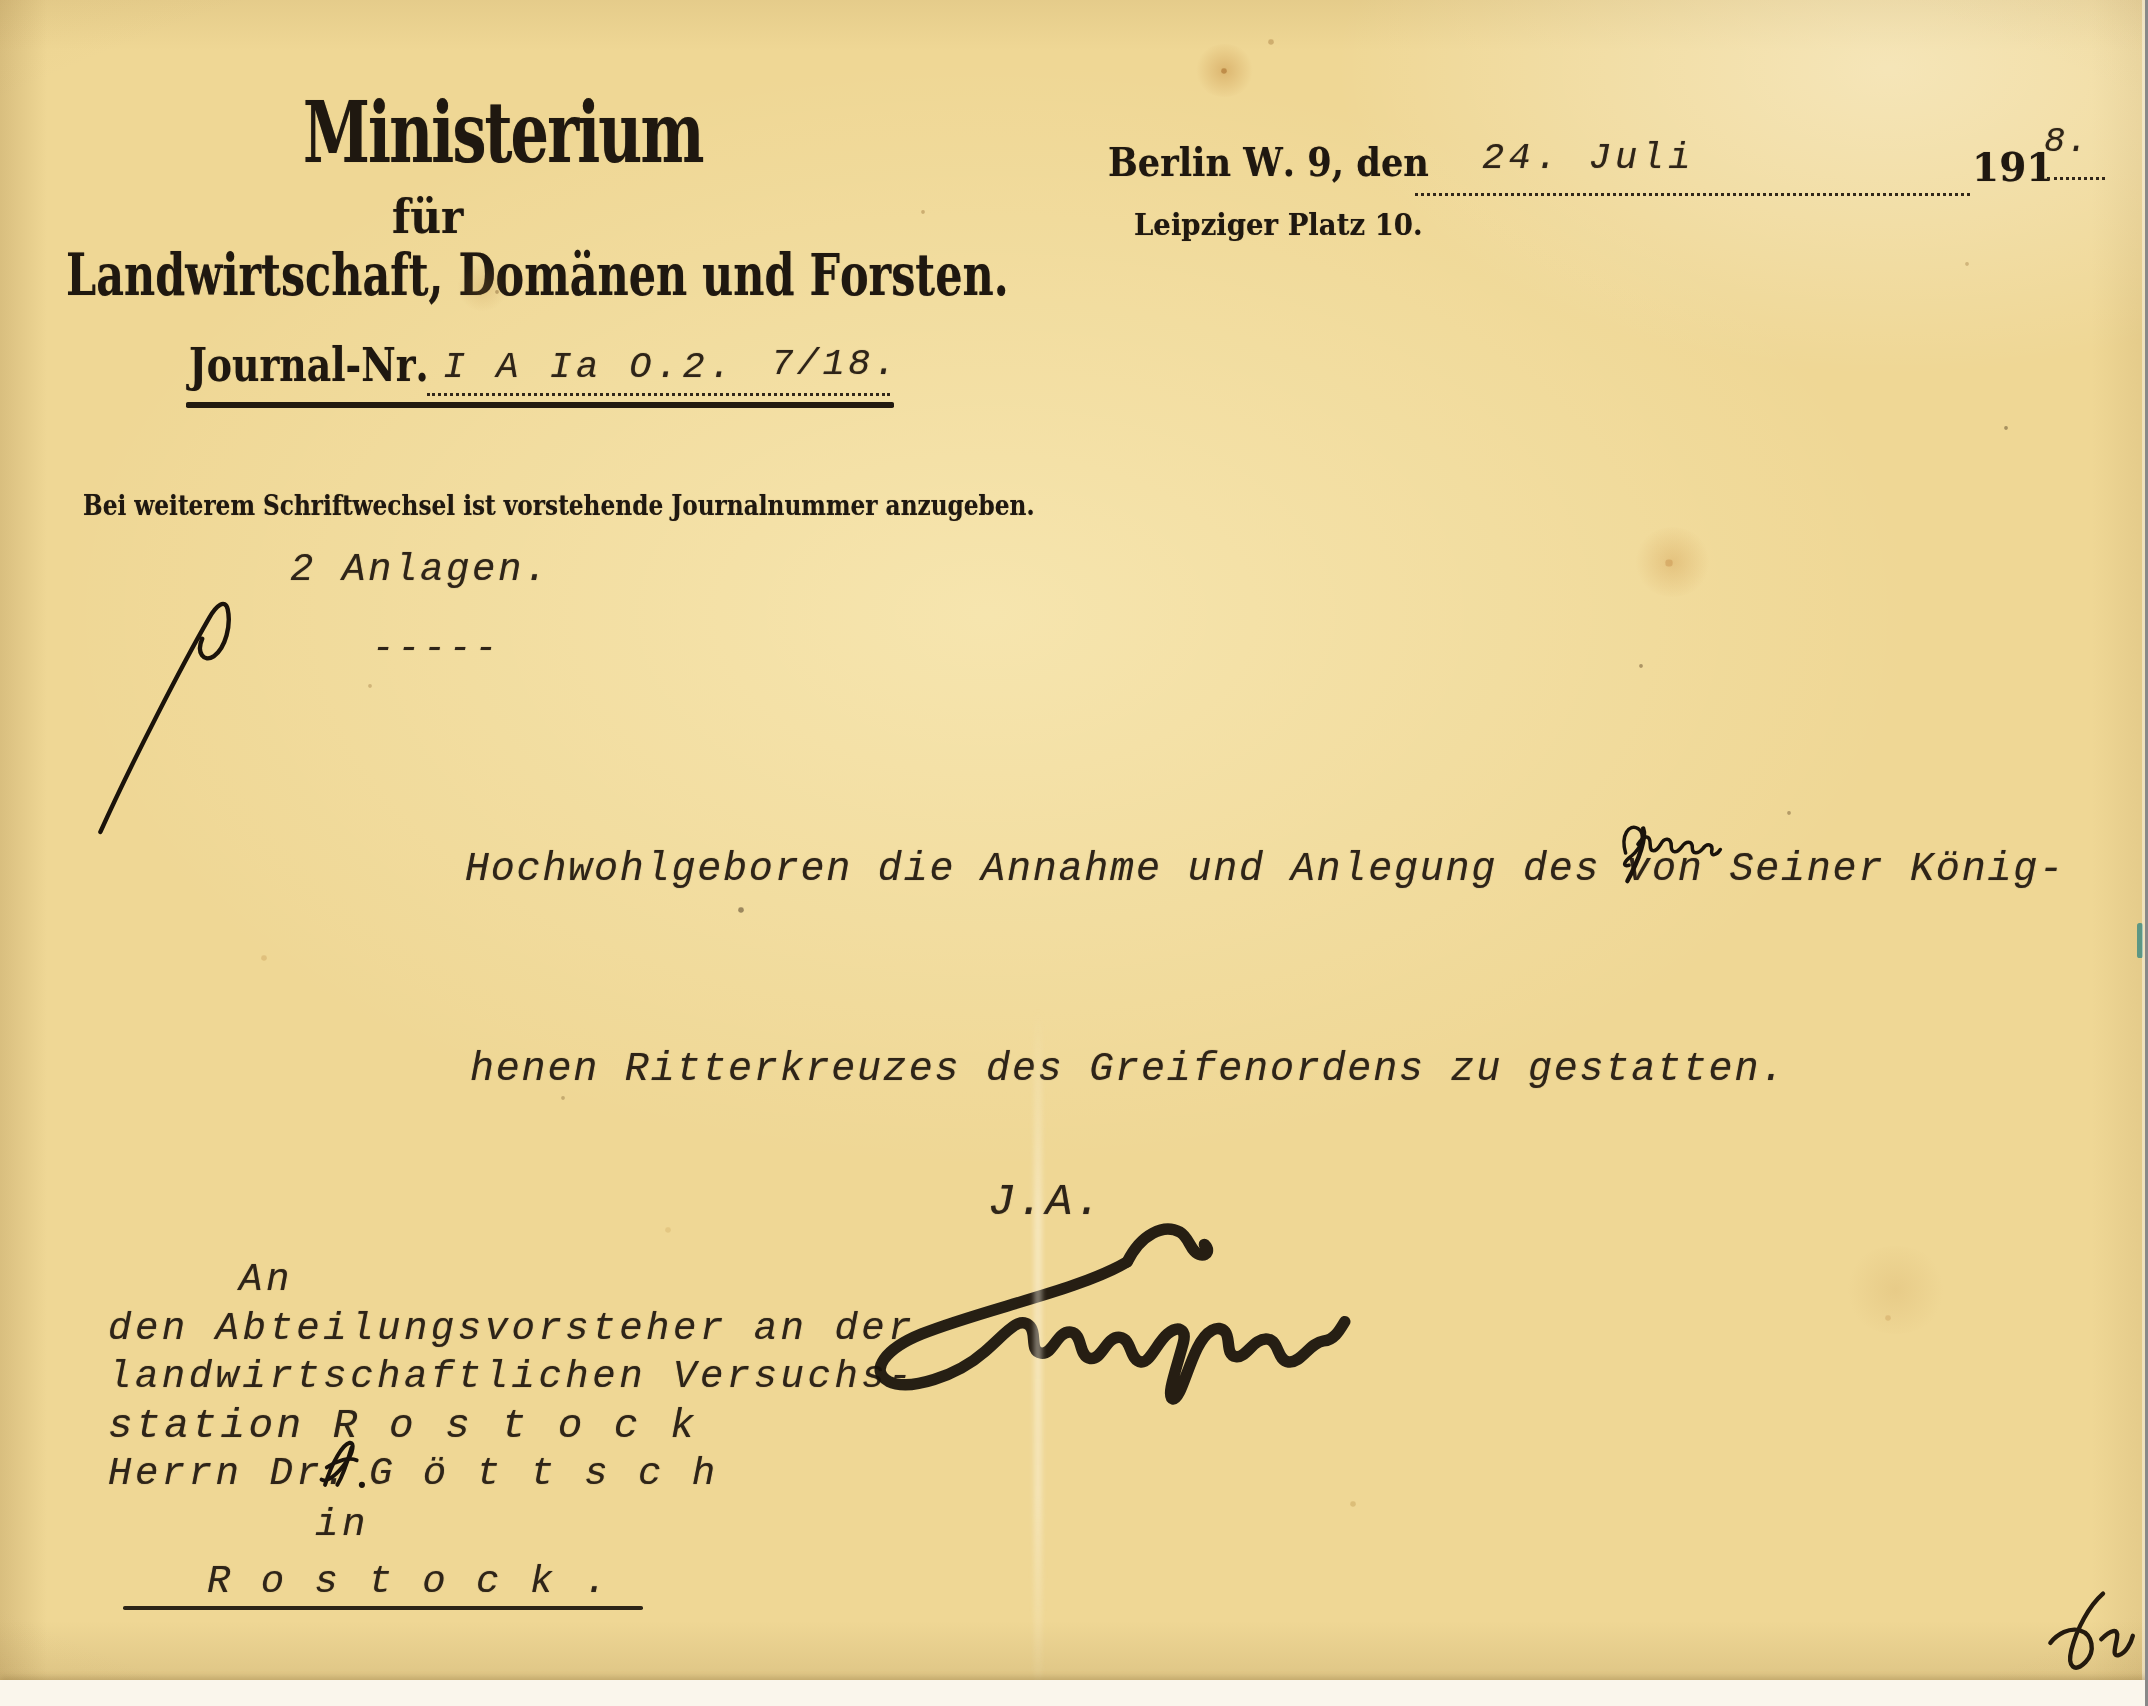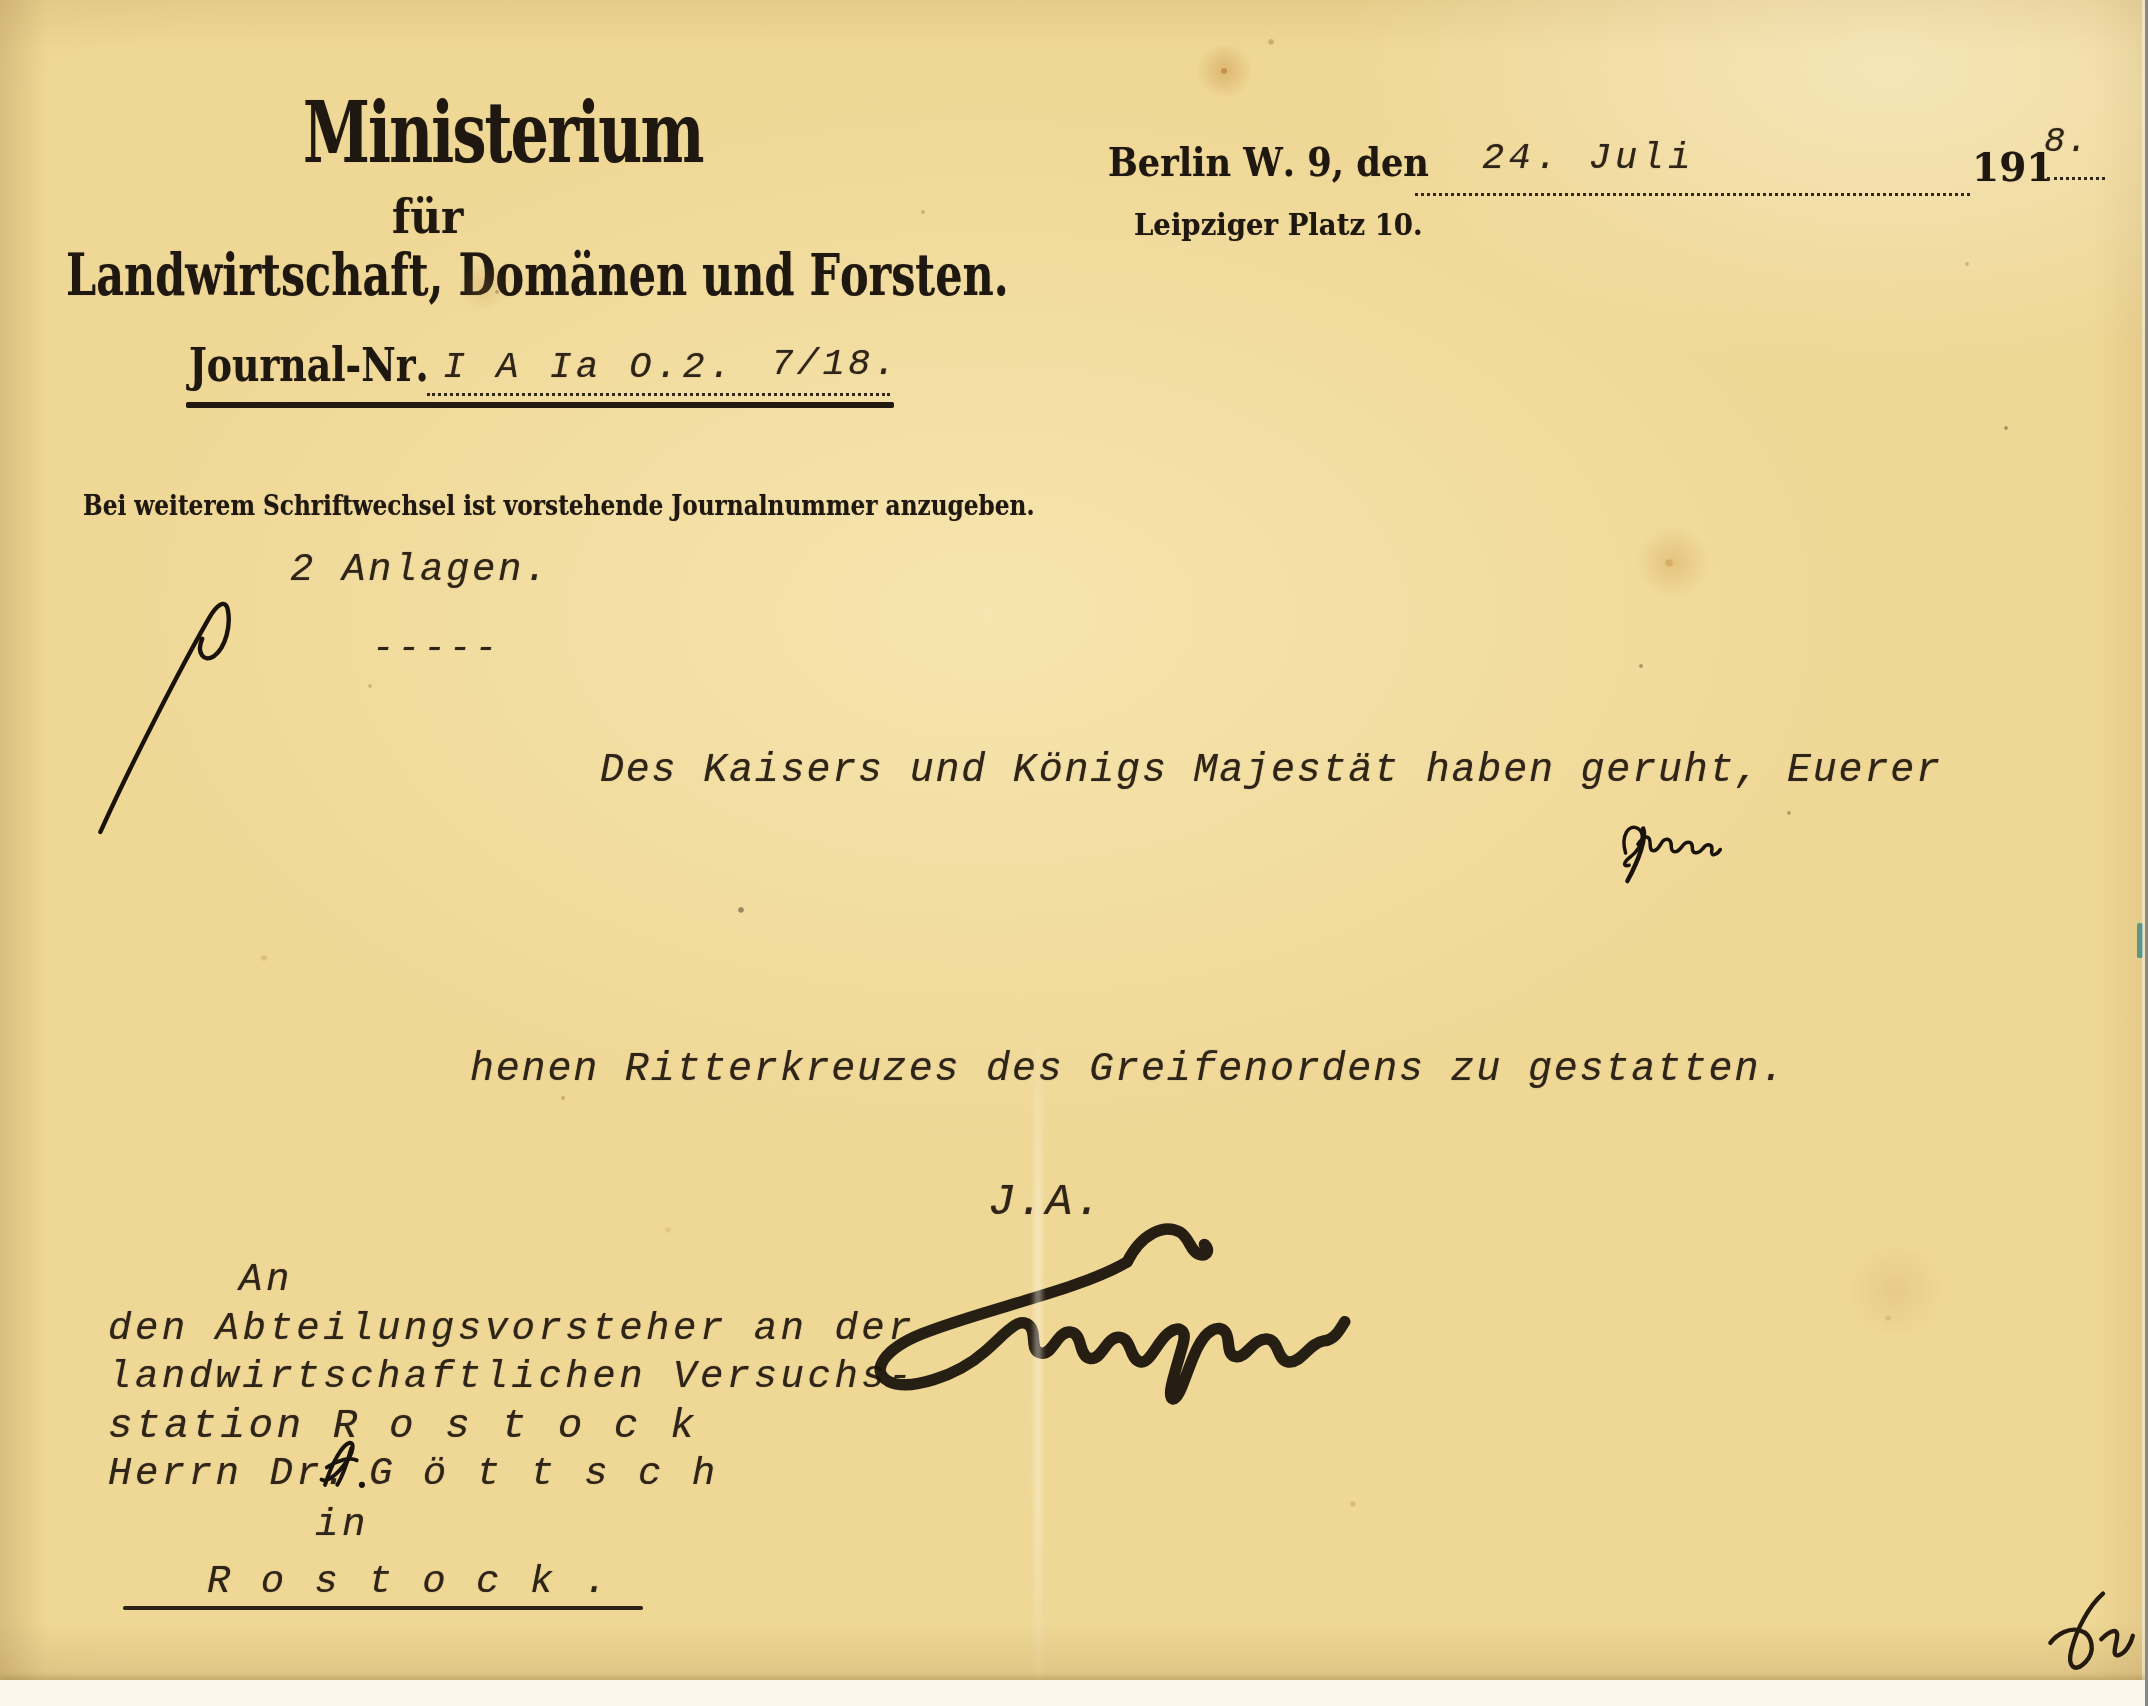--- a/index.html
+++ b/index.html
@@ -67,21 +67,21 @@
   <div class="abs fraktur" style="left:1972px;top:148px;font-size:39px;">191</div>
   <div class="abs type" style="left:2044px;top:125px;font-size:35px;letter-spacing:1.8px;">8.</div>
   <div class="dotted" style="left:2047px;top:147px;width:58px;height:30px;"></div>
   <div class="abs fraktur" style="left:1134px;top:211px;font-size:29px;transform:scaleX(.95);">Leipziger Platz 10.</div>
 
   <div class="abs fraktur" style="left:83px;top:492px;font-size:27px;transform:scaleX(.86);">Bei weiterem Schriftwechsel ist vorstehende Journalnummer anzugeben.</div>
 
   <div class="abs type" style="left:290px;top:551px;font-size:39px;letter-spacing:2.6px;">2 Anlagen.</div>
   <div class="abs type" style="left:372px;top:630px;font-size:37px;letter-spacing:3.5px;">-----</div>
 
-  <div class="abs type" style="left:600px;top:751px;font-size:40px;letter-spacing:1.8px;">Des Kaisers und Königs Majestät haben geruht, Euerer</div>
+  <div class="abs type" style="left:465px;top:850px;font-size:40px;letter-spacing:1.8px;">Hochwohlgeboren die Annahme und Anlegung des von Seiner König-</div>
   <div class="abs type" style="left:470px;top:1050px;font-size:40px;letter-spacing:1.8px;">henen Ritterkreuzes des Greifenordens zu gestatten.</div>
   <div class="abs type" style="left:988px;top:1180px;font-size:45px;letter-spacing:1.8px;">J.A.</div>
 
   <div class="abs type" style="left:239px;top:1261px;font-size:39px;letter-spacing:3.5px;">An</div>
   <div class="abs type" style="left:108px;top:1358px;font-size:39px;letter-spacing:3.5px;">landwirtschaftlichen Versuchs-</div>
   <div class="abs type" style="left:108px;top:1310px;font-size:39px;letter-spacing:3.5px;">den Abteilungsvorsteher an der</div>
   <div class="abs type" style="left:108px;top:1406px;font-size:41px;letter-spacing:3.5px;">station R o s t o c k</div>
   <div class="abs type" style="left:108px;top:1455px;font-size:39px;letter-spacing:3.5px;">Herrn Dr.</div>
   <div class="abs type" style="left:369px;top:1455px;font-size:39px;letter-spacing:3.5px;">G ö t t s c h</div>
   <div class="abs type" style="left:315px;top:1506px;font-size:39px;letter-spacing:3.5px;text-align:center;">in</div>

